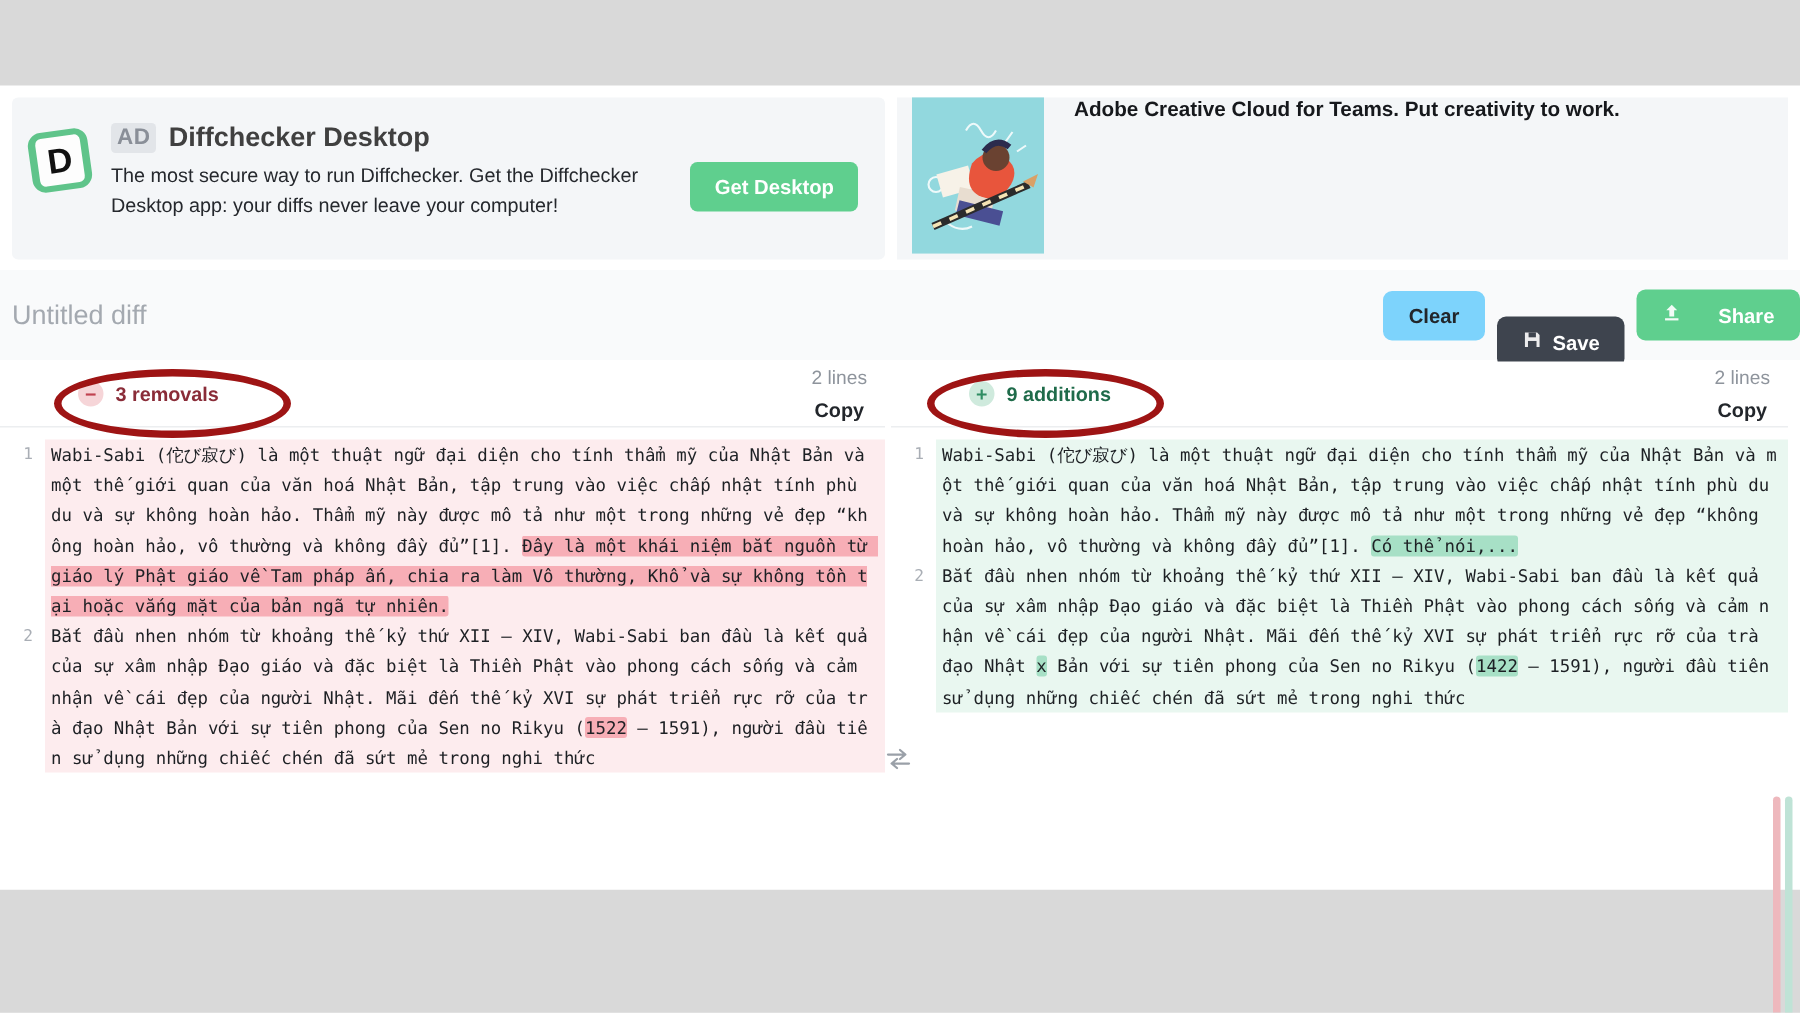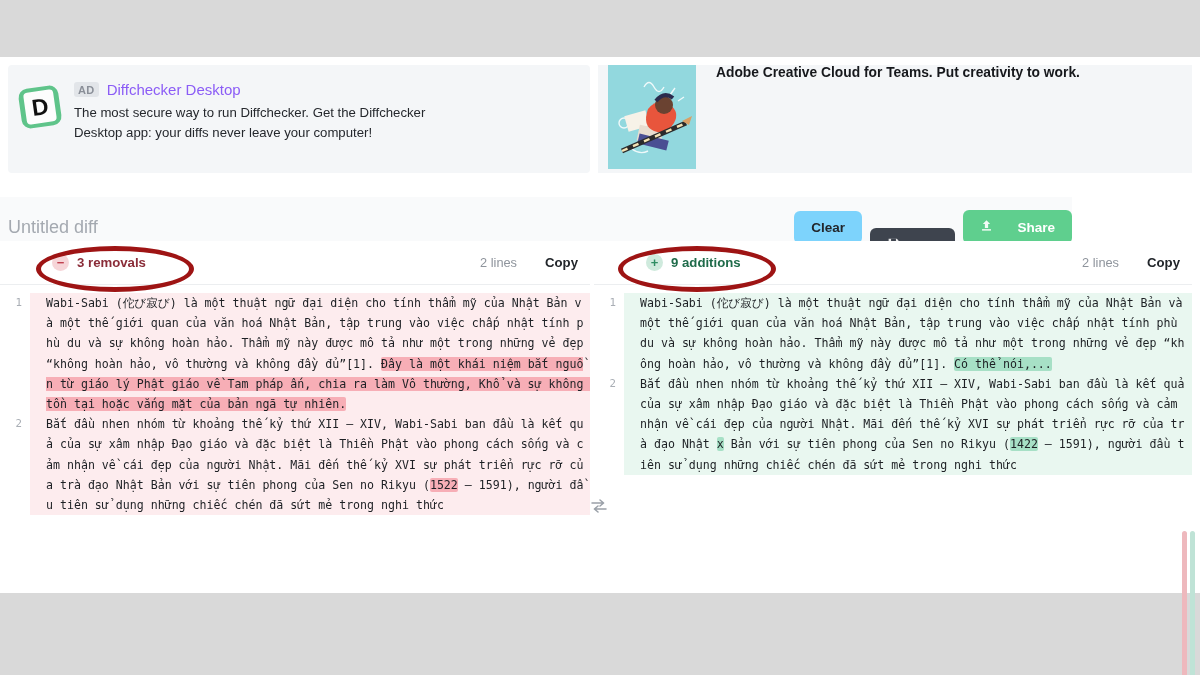--- a/index.html
+++ b/index.html
@@ -64,25 +64,25 @@
     transform: rotate(-8deg);
     display: flex; align-items: center; justify-content: center;
     font-weight: bold;
     font-size: 23px;
     color: #111;
     font-family: "Liberation Sans", sans-serif;
   }
   .ad-left-body { margin-left: 14px; flex: 1; padding-top: 2px; }
   .ad-title-row { display: flex; align-items: center; gap: 8px; }
   .ad-badge {
-    font-size: 11px; font-weight: bold; color: #8a8f98;
+    font-size: 15px; font-weight: bold; color: #8a8f98;
     background: #e2e5e9; border-radius: 3px;
     padding: 1.5px 4px; letter-spacing: .4px;
   }
-  .ad-title { font-size: 15px; font-weight: normal; color: #8b5cf6; }
+  .ad-title { font-size: 18px; font-weight: bold; color: #404040; }
   .ad-desc {
     margin-top: 5px;
     font-size: 13.2px; line-height: 1.55; color: #25282d;
     max-width: 352px;
   }
   .get-desktop-btn {
     position: absolute;
     right: 18px; top: 43px;
     background: #5fcf8e;
     color: #ffffff;
@@ -111,22 +111,22 @@
   .carbon-body { margin-left: 20px; }
   .carbon-title { font-size: 13.8px; font-weight: bold; color: #16181c; }
   .carbon-sub {
     margin-top: 7px;
     font-size: 10px; color: #9aa0a8; letter-spacing: .7px;
   }
 
   
   .toolbar {
     position: absolute;
-    left: 0; top: 140px;
-    width: 1072px; height: 60px;
+    left: 0; top: 123px;
+    width: 1200px; height: 60px;
     background: #f9fafb;
     display: flex; align-items: center;
   }
   .diff-title {
     margin-left: 8px;
     font-size: 18px; color: #a4a9b0;
     font-family: "Liberation Sans", sans-serif;
   }
   .toolbar-actions {
     margin-left: auto;
@@ -173,21 +173,21 @@
   .count-right { color: #1f6b4a; }
   .pill {
     width: 17px; height: 17px; border-radius: 50%;
     display: inline-flex; align-items: center; justify-content: center;
     font-size: 13px; font-weight: bold; line-height: 1;
   }
   .pill-minus { background: #f6d5d8; color: #c0414f; }
   .pill-plus  { background: #cfeadd; color: #2f8d63; }
   .head-right {
     margin-left: auto;
-    display: flex; align-items: center; gap: 28px;
+    display: flex; align-items: center; gap: 7px; flex-direction: column;
   }
   .lines-txt { font-size: 12.8px; color: #8e949c; }
   .copy-btn {
     font-size: 13.2px; font-weight: bold; color: #22262b;
     background: none; border: none; cursor: pointer;
     font-family: "Liberation Sans", sans-serif;
   }
 
   .swap-icon {
     position: absolute;
@@ -208,21 +208,21 @@
     width: 30px; flex: 0 0 30px;
     text-align: right;
     padding-right: 8px;
     color: #a9aeb5;
     font-size: 10.8px;
     line-height: 20.2px;
     user-select: none;
   }
   .cell {
     flex: 1;
-    padding: 0 6px 0 16px;
+    padding: 0 6px 0 4px;
     white-space: pre-wrap;
     word-break: break-all;
   }
   .cell-del { background: #fdecee; color: #1d2024; }
   .cell-add { background: #e9f7f0; color: #1d2024; }
   .hl-del { background: #f7aeb6; border-radius: 2px; }
   .hl-add { background: #a7e0c6; border-radius: 2px; }
 
   
   .mini-track {
@@ -258,20 +258,21 @@
           <div class="sq"></div>
           <div class="inner">D</div>
         </div>
         <div class="ad-left-body">
           <div class="ad-title-row">
             <span class="ad-badge">AD</span>
             <span class="ad-title">Diffchecker Desktop</span>
           </div>
           <div class="ad-desc">The most secure way to run Diffchecker. Get the Diffchecker Desktop app: your diffs never leave your computer!</div>
         </div>
+        <button class="get-desktop-btn">Get Desktop</button>
       </div>
 
       <div class="ad-right">
         <div class="carbon-img">
           <svg width="88" height="104" viewBox="0 0 88 104">
             <rect x="0" y="0" width="88" height="104" fill="#92d8de"></rect>
             <g stroke="#ffffff" stroke-width="1.4" fill="none" opacity=".85">
               <circle cx="16" cy="58" r="5"></circle>
               <path d="M36 22 q5 -9 10 0 q5 9 10 0"></path>
               <path d="M62 30 l5 -7 M70 36 l6 -4"></path>

